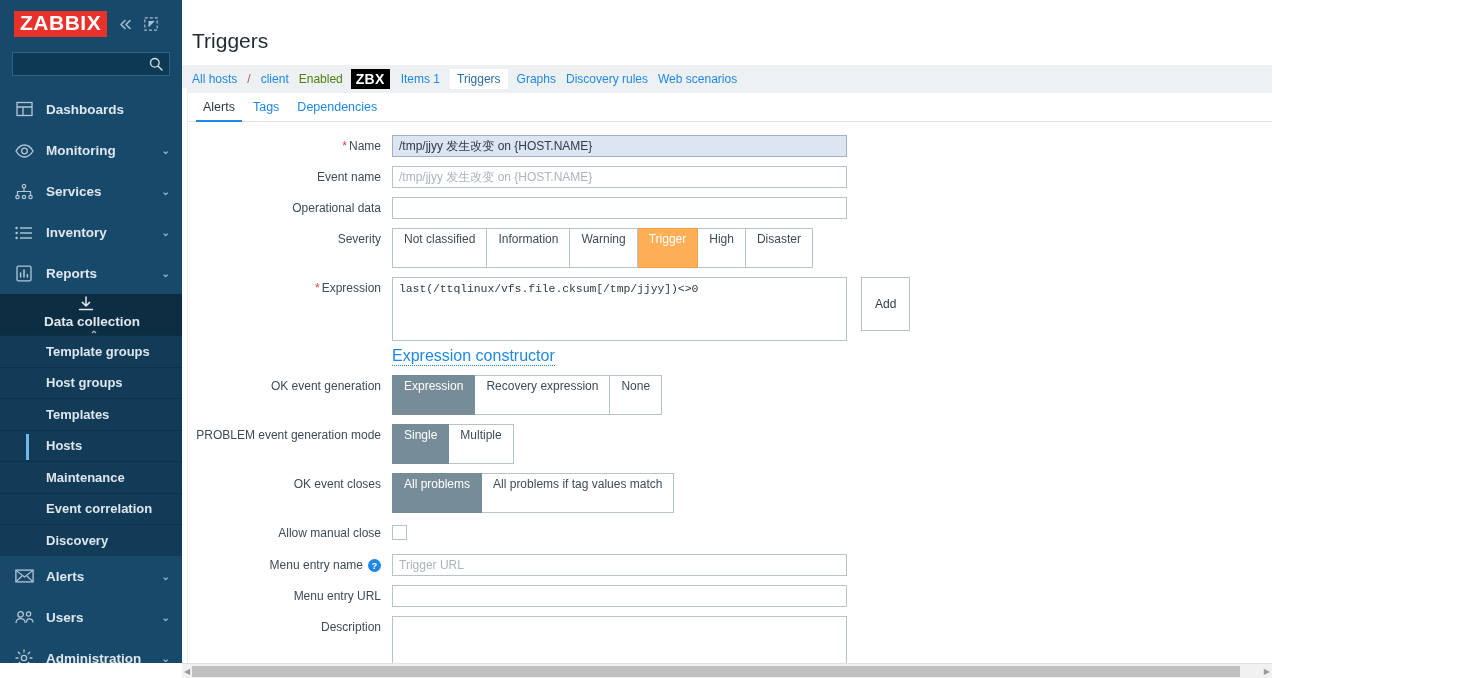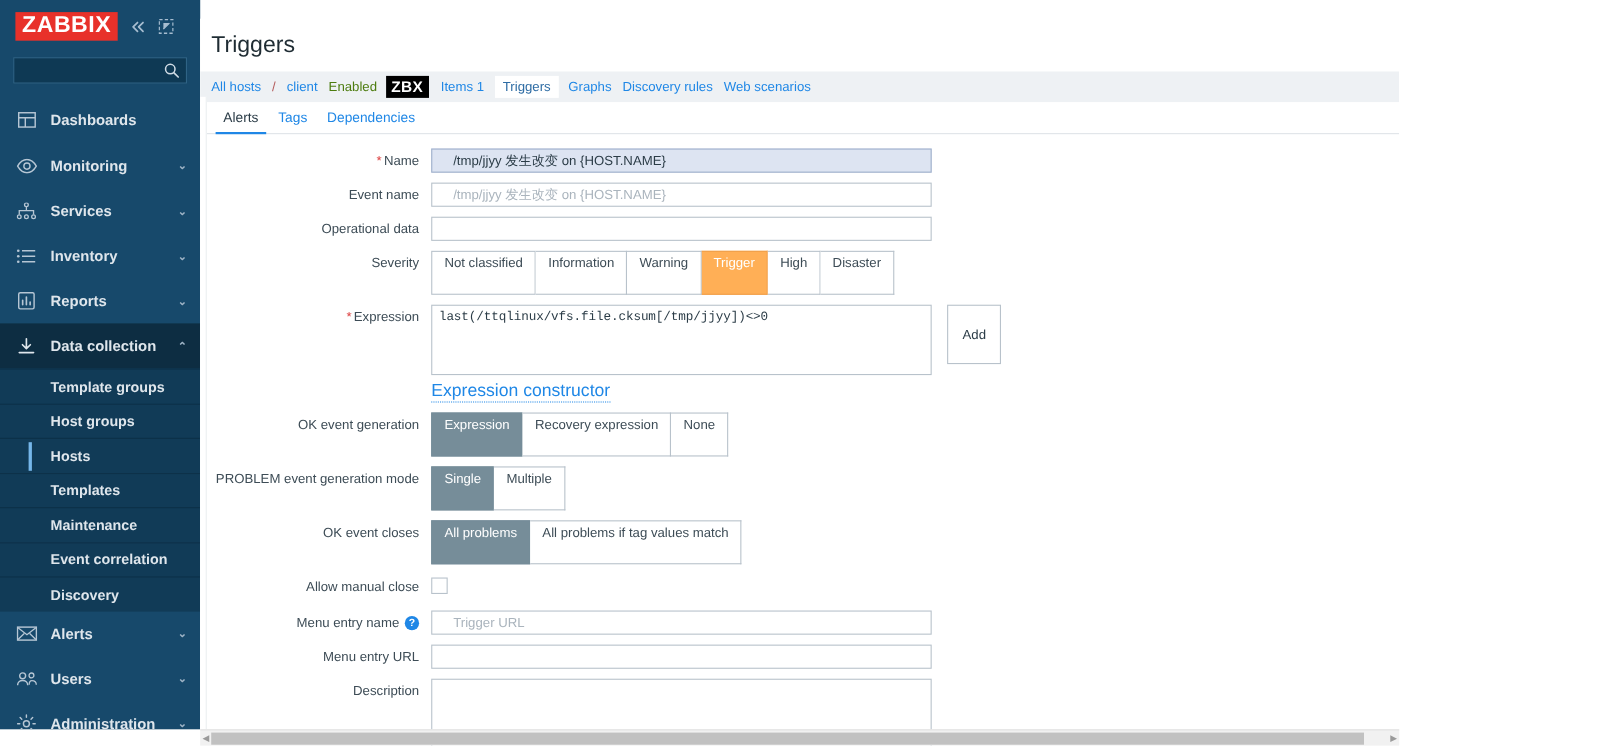--- a/index.html
+++ b/index.html
@@ -84,21 +84,21 @@
     width: 20px; height: 20px;
     margin-right: 12px;
     flex: 0 0 20px;
     display: inline-flex; align-items: center; justify-content: center;
     color: #b6c6d4;
   }
   .nav-item .lbl { flex: 1 1 auto; white-space: nowrap; }
   .nav-item .chev {
     font-size: 10px; color: #9fb4c6; margin-left: 4px;
   }
-  .nav-item.expanded { background: #0d2d42; }
+  .nav-item.expanded { background: #0d2d42; flex-direction: column; }
 
   .subnav { background: #113b57; }
   .sub-item {
     height: 31.5px;
     display: flex; align-items: center;
     padding-left: 46px;
     color: #dfe6ec;
     font-size: 13px;
     font-weight: bold;
     cursor: pointer;
@@ -225,21 +225,21 @@
   }
   .fctl { flex: 1 1 auto; }
 
   input.tin, textarea.tta {
     font-family: "Liberation Sans", sans-serif;
     font-size: 12px;
     color: #2b3c47;
     border: 1px solid #b8c2cb;
     background: #ffffff;
     outline: none;
-    padding: 0 19px;
+    padding: 0 6px;
   }
   input.tin { width: 455px; height: 22px; line-height: 22px; }
   input.tin::placeholder { color: #aab4bd; }
   input.tin.focused { background: #dde4f2; border-color: #9fb0cb; }
 
   textarea.tta {
     width: 455px; height: 64px;
     padding: 3px 6px;
     resize: none;
     font-family: "Liberation Mono", monospace;
@@ -439,25 +439,25 @@
       <span class="chev">⌃</span>
     </div>
 
     <div class="subnav">
       <div class="sub-item">
         <span>Template groups</span>
       </div>
       <div class="sub-item">
         <span>Host groups</span>
       </div>
+      <div class="sub-item">
+        <span>Templates</span>
+      </div>
       <div class="sub-item selected">
         <span>Hosts</span>
-      </div>
-      <div class="sub-item">
-        <span>Templates</span>
       </div>
       <div class="sub-item">
         <span>Maintenance</span>
       </div>
       <div class="sub-item">
         <span>Event correlation</span>
       </div>
       <div class="sub-item">
         <span>Discovery</span>
       </div>

